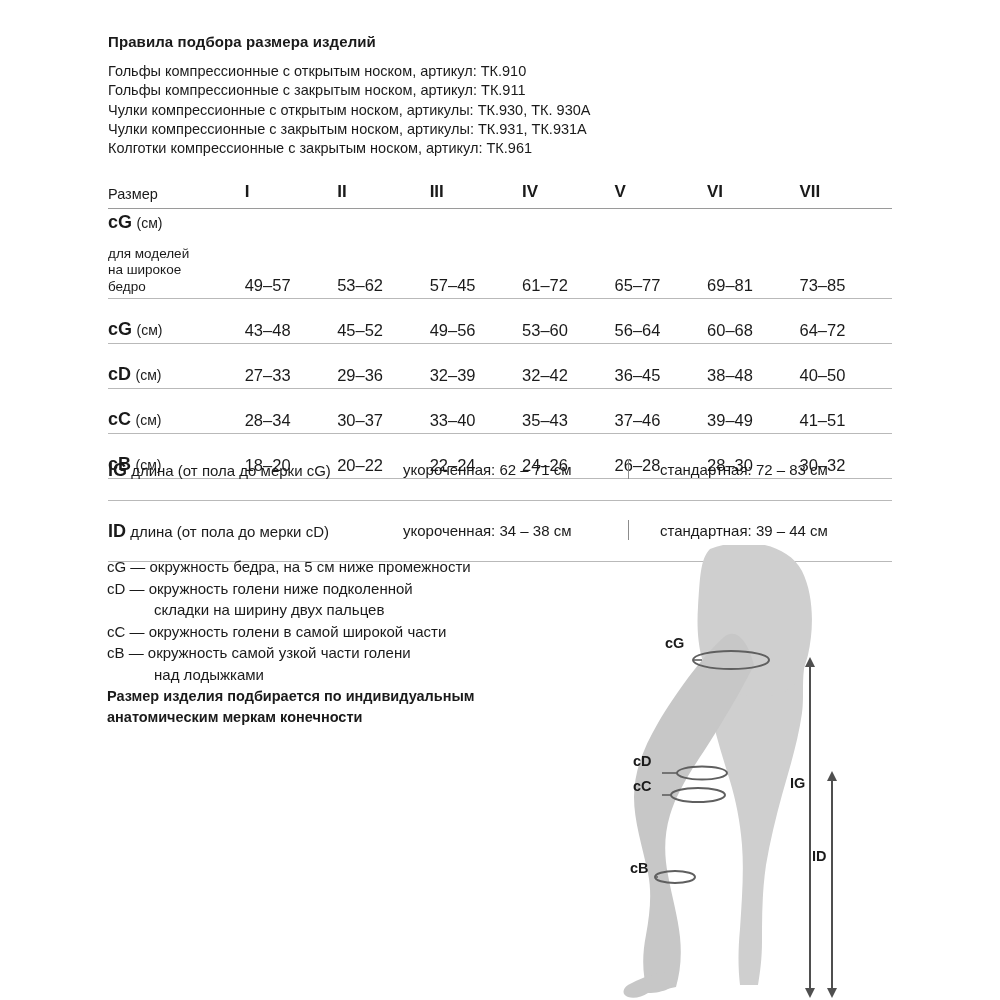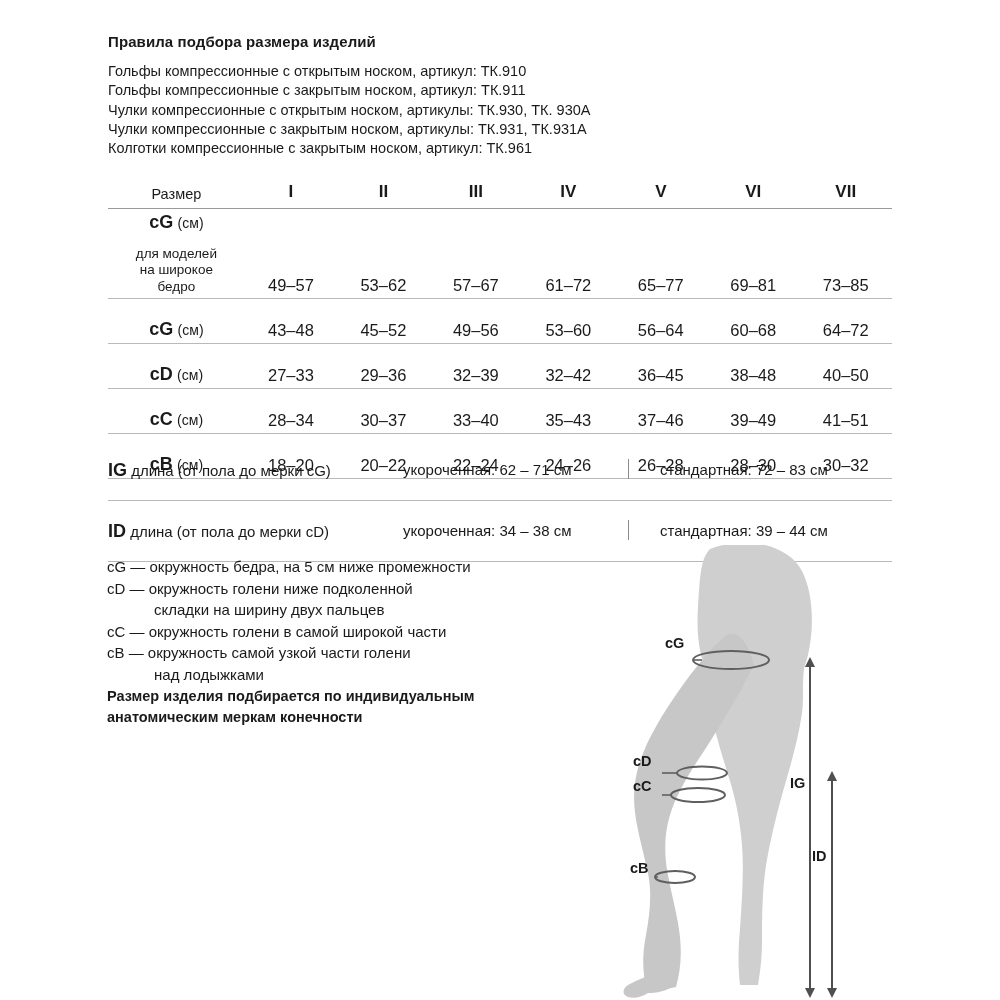--- a/index.html
+++ b/index.html
@@ -44,21 +44,21 @@
   .size-table {
     position: absolute;
     left: 108px;
     top: 168px;
     width: 784px;
     border-collapse: collapse;
   }
   .size-table td, .size-table th {
     padding: 0;
     vertical-align: bottom;
-    text-align: center;
+    text-align: left;
   }
   .hdr-row td {
     height: 34px;
     font-size: 15px;
     border-bottom: 1.4px solid #9a9a9a;
     padding-bottom: 6px;
   }
   .hdr-row td.rowlabel {
     font-size: 14.5px;
     font-weight: normal;
@@ -211,21 +211,21 @@
     </tr>
 
     <tr class="data-row tall">
       <td class="rowlabel">
         <span class="mark">cG</span>
         <span class="unit">(см)</span>
         <span class="sub">для моделей<br>на широкое<br>бедро</span>
       </td>
       <td class="val">49–57</td>
       <td class="val">53–62</td>
-      <td class="val">57–67</td>
+      <td class="val">57–45</td>
       <td class="val">61–72</td>
       <td class="val">65–77</td>
       <td class="val">69–81</td>
       <td class="val">73–85</td>
     </tr>
 
     <tr class="data-row">
       <td class="rowlabel">
         <span class="mark">cG</span>
         <span class="unit">(см)</span>

